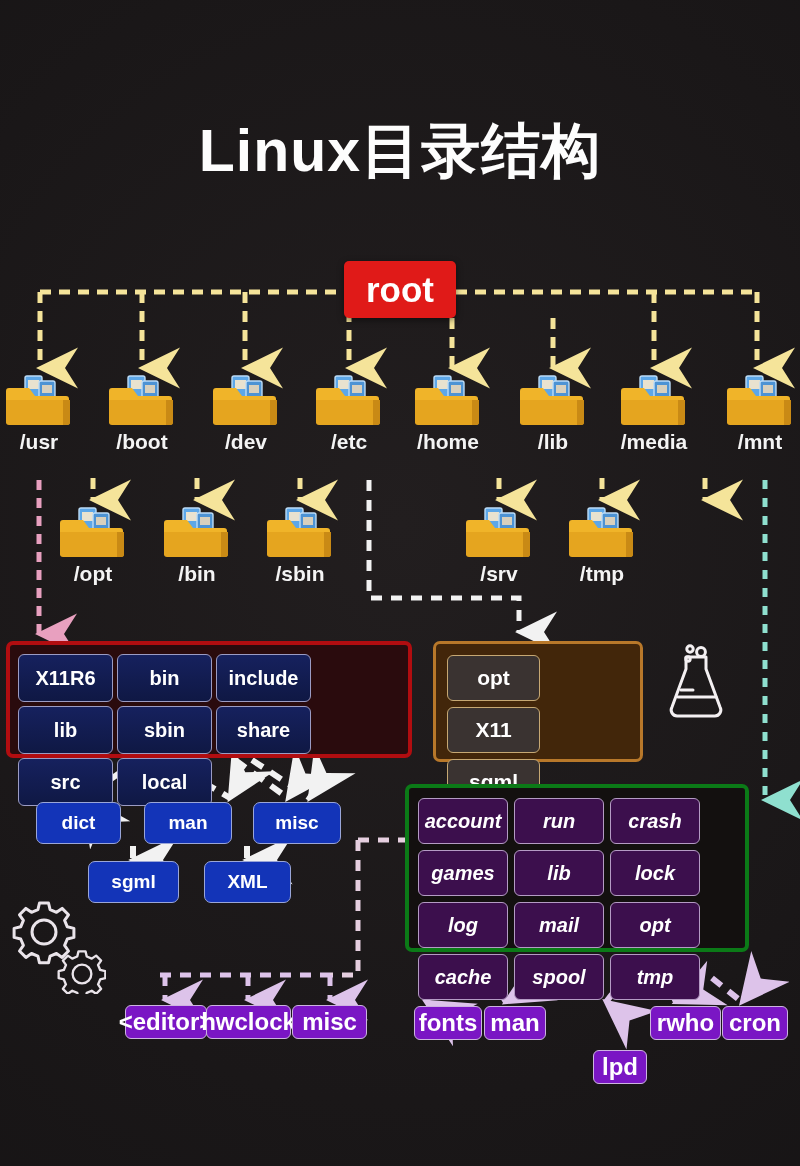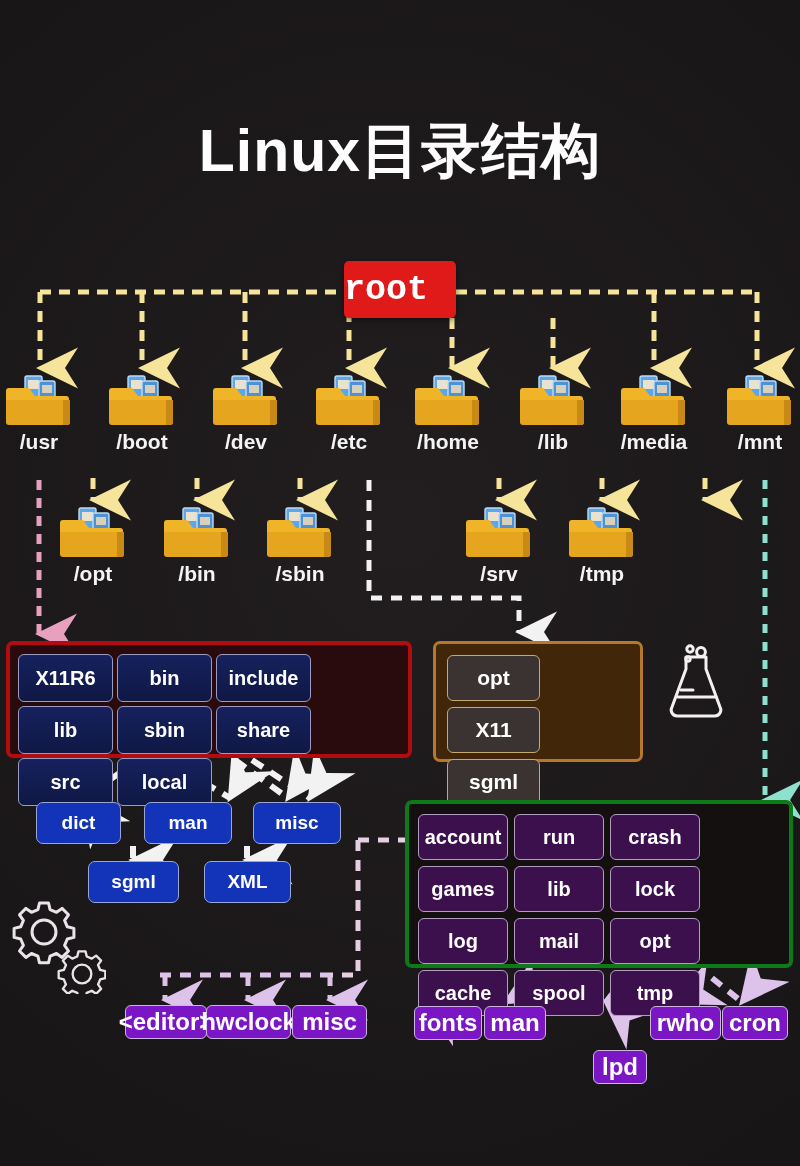--- a/index.html
+++ b/index.html
@@ -31,26 +31,25 @@
     font-family: "Liberation Sans", sans-serif;
   }
 
   
   #root-node {
     position: absolute;
     left: 344px; top: 261px;
     width: 112px; height: 57px;
     background: #e01a18;
     border-radius: 5px;
-    display: flex; align-items: center; 
+    display: flex; align-items: center; justify-content: center;
     color: #ffffff;
     font-size: 35px; font-weight: bold;
     box-shadow: 0 2px 6px rgba(0,0,0,.5);
     z-index: 6;
-    font-family: Liberation Mono, monospace;
   }
 
   
   .folder-node {
     position: absolute;
     width: 96px;
     text-align: center;
     z-index: 4;
   }
   .folder-ico {
@@ -78,24 +77,25 @@
     background: #2a0b0d;
     padding: 7px 6px;
   }
   #box-etc {
     left: 433px; top: 641px; width: 210px; height: 121px;
     border: 3px solid #b8782a;
     background: #42260a;
     padding: 8px 8px;
   }
   #box-var {
-    left: 405px; top: 800px; width: 388px; height: 168px;
+    left: 405px; top: 784px; width: 344px; height: 168px;
     border: 4px solid #0b7a17;
     background: #13100f;
     padding: 7px 6px;
+    font-style: italic;
   }
 
   .chip-grid { display: flex; flex-wrap: wrap; }
   .chip {
     display: flex; align-items: center; justify-content: center;
     font-weight: bold; color: #fff;
     border-radius: 6px;
     white-space: nowrap;
   }
 

